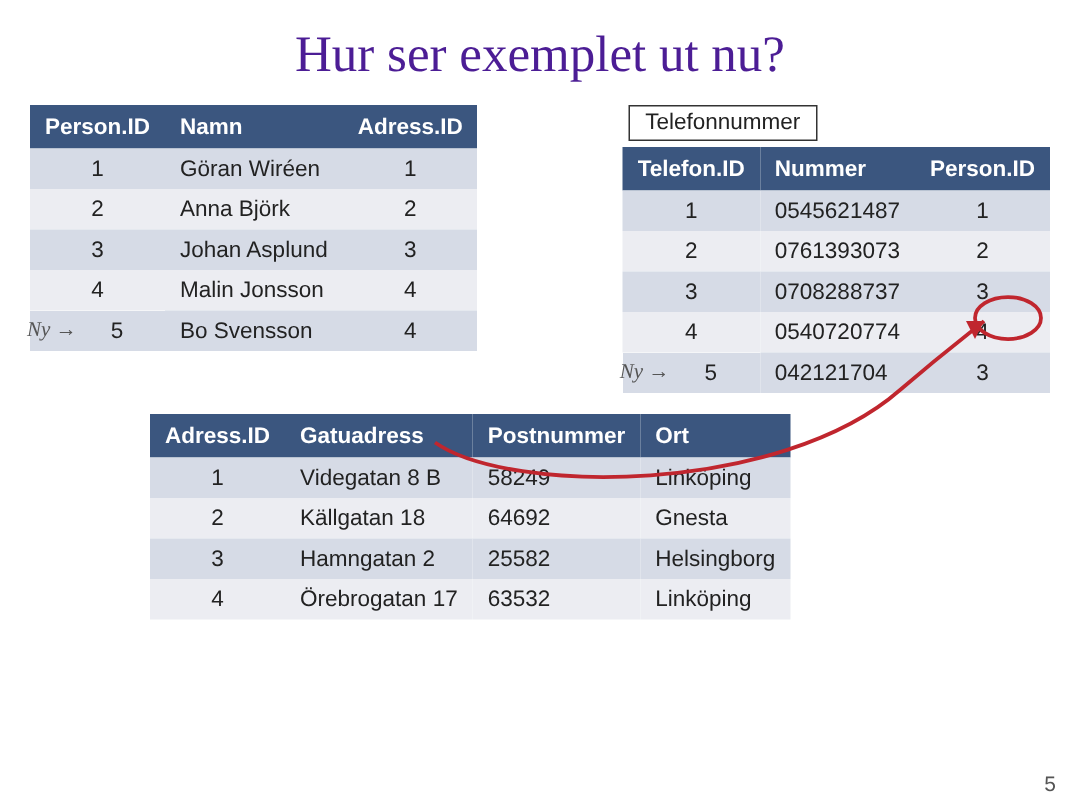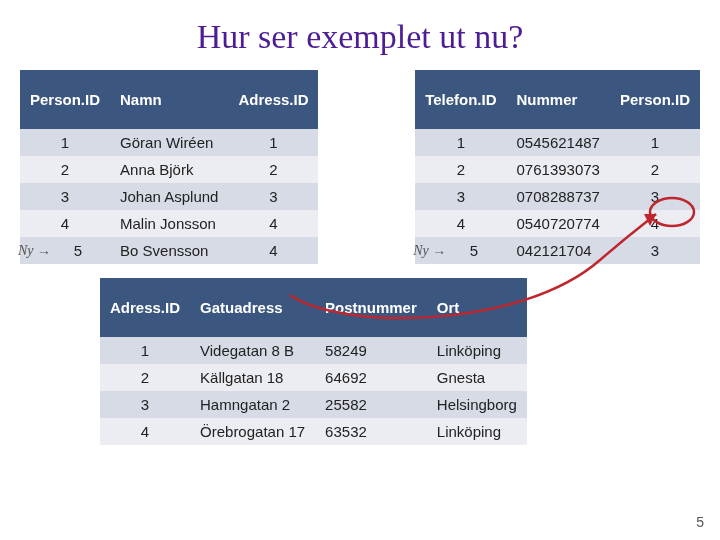--- a/index.html
+++ b/index.html
@@ -39,21 +39,21 @@
   table {
     border-collapse: collapse;
     font-family: Arial, sans-serif;
     font-size: 15px;
   }
   th {
     background: #3b567f;
     color: #fff;
     font-weight: bold;
     text-align: left;
-    padding: 21px 10px;
+    padding: 6px 10px;
     border: none;
   }
   td {
     padding: 5px 10px;
     color: #222;
   }
   tbody tr:nth-child(odd) td { background: #d6dbe6; }
   tbody tr:nth-child(even) td { background: #ecedf2; }
   .center { text-align: center; }
   .ny-cell {
@@ -130,20 +130,23 @@
           <tr>
             <td class="center ny-cell"><span class="ny-tag">Ny →</span>5</td>
             <td>Bo Svensson</td>
             <td class="center">4</td>
           </tr>
         </tbody>
     </table>
   </div>
 
   <div class="table-block">
+    <div class="lbl-wrap">
+      <span class="label-box">Telefonnummer</span>
+    </div>
     <table>
       <thead>
         <tr>
           <th>Telefon.ID</th>
           <th>Nummer</th>
           <th>Person.ID</th>
         </tr>
       </thead>
       <tbody id="telefon-body">
           <tr>

